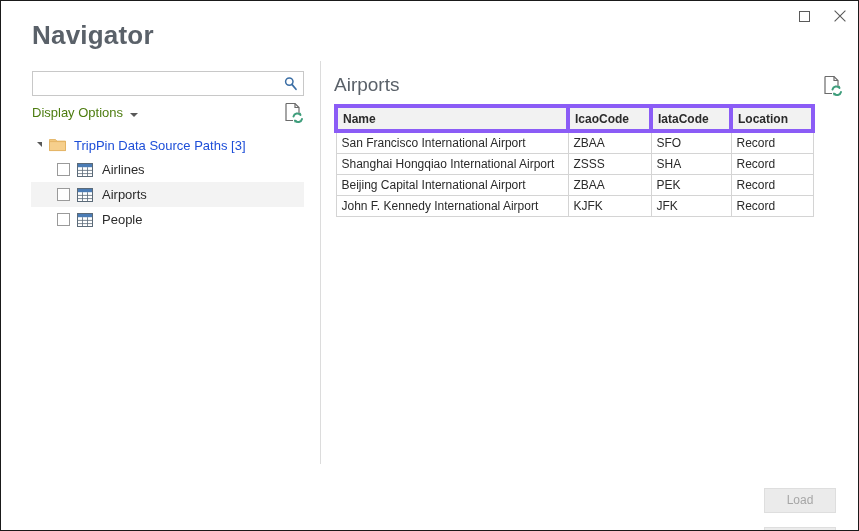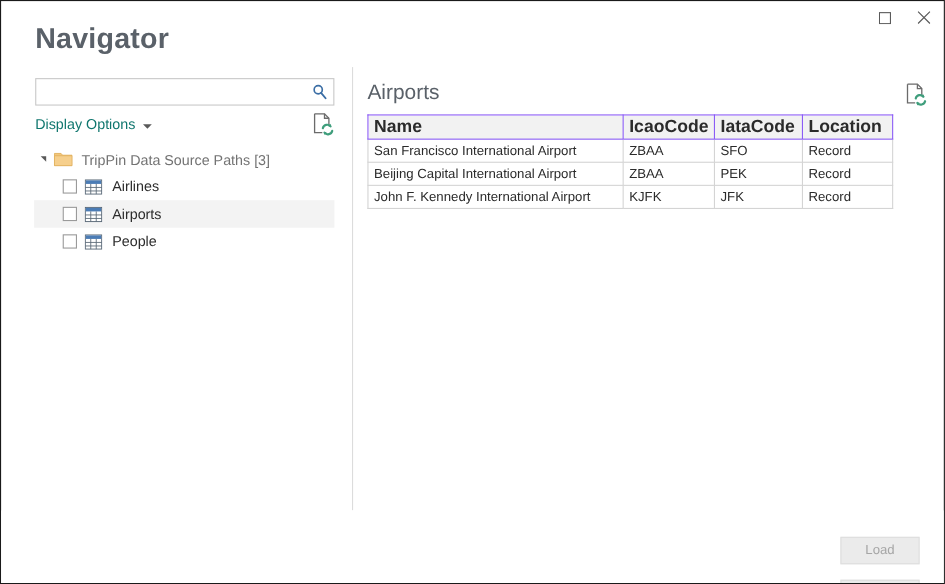--- a/index.html
+++ b/index.html
@@ -101,21 +101,21 @@
     position: absolute;
     left: 31px;
     top: 42px;
     width: 272px;
     height: 20px;
   }
   .display-options {
     position: absolute;
     left: 0; top: 0;
     font-size: 13px;
-    color: #0f766e;
+    color: #4d7c0f;
     line-height: 20px;
     white-space: nowrap;
     cursor: default;
     display: flex;
     align-items: center;
     gap: 7px;
     text-align: center;
   }
   .caret-down {
     display: inline-block;
@@ -166,21 +166,21 @@
   }
   .folder-icon {
     flex: 0 0 auto;
     margin-left: 3px;
     margin-right: 8px;
     width: 17px;
     height: 14px;
   }
   .tree-root-label {
     font-size: 13px;
-    color: #737373;
+    color: #1d4ed8;
     white-space: nowrap;
   }
 
   .tree-child {
     position: relative;
     height: 25px;
     display: flex;
     align-items: center;
     padding-left: 56px;
     box-sizing: border-box;
@@ -254,25 +254,25 @@
     position: absolute;
     left: 13px;
     top: 43px;
     width: 477px;
     border-collapse: collapse;
     table-layout: fixed;
     font-size: 12px;
   }
   .grid th {
     background: #f2f2f2;
-    border: 1px solid #8b5cf6;
+    border: 4px solid #8b5cf6;
     text-align: left;
     font-weight: bold;
     color: #2b2b2b;
-    font-size: 16px;
+    font-size: 12px;
     height: 21px;
     padding: 0 0 0 5px;
     white-space: nowrap;
     overflow: hidden;
   }
   .grid td {
     border: 1px solid #d4d4d4;
     background: #ffffff;
     color: #2b2b2b;
     height: 20px;
@@ -466,20 +466,26 @@
         </tr>
       </thead>
       <tbody>
         <tr>
           <td>San Francisco International Airport</td>
           <td>ZBAA</td>
           <td>SFO</td>
           <td>Record</td>
         </tr>
         <tr>
+          <td>Shanghai Hongqiao International Airport</td>
+          <td>ZSSS</td>
+          <td>SHA</td>
+          <td>Record</td>
+        </tr>
+        <tr>
           <td>Beijing Capital International Airport</td>
           <td>ZBAA</td>
           <td>PEK</td>
           <td>Record</td>
         </tr>
         <tr>
           <td>John F. Kennedy International Airport</td>
           <td>KJFK</td>
           <td>JFK</td>
           <td>Record</td>

